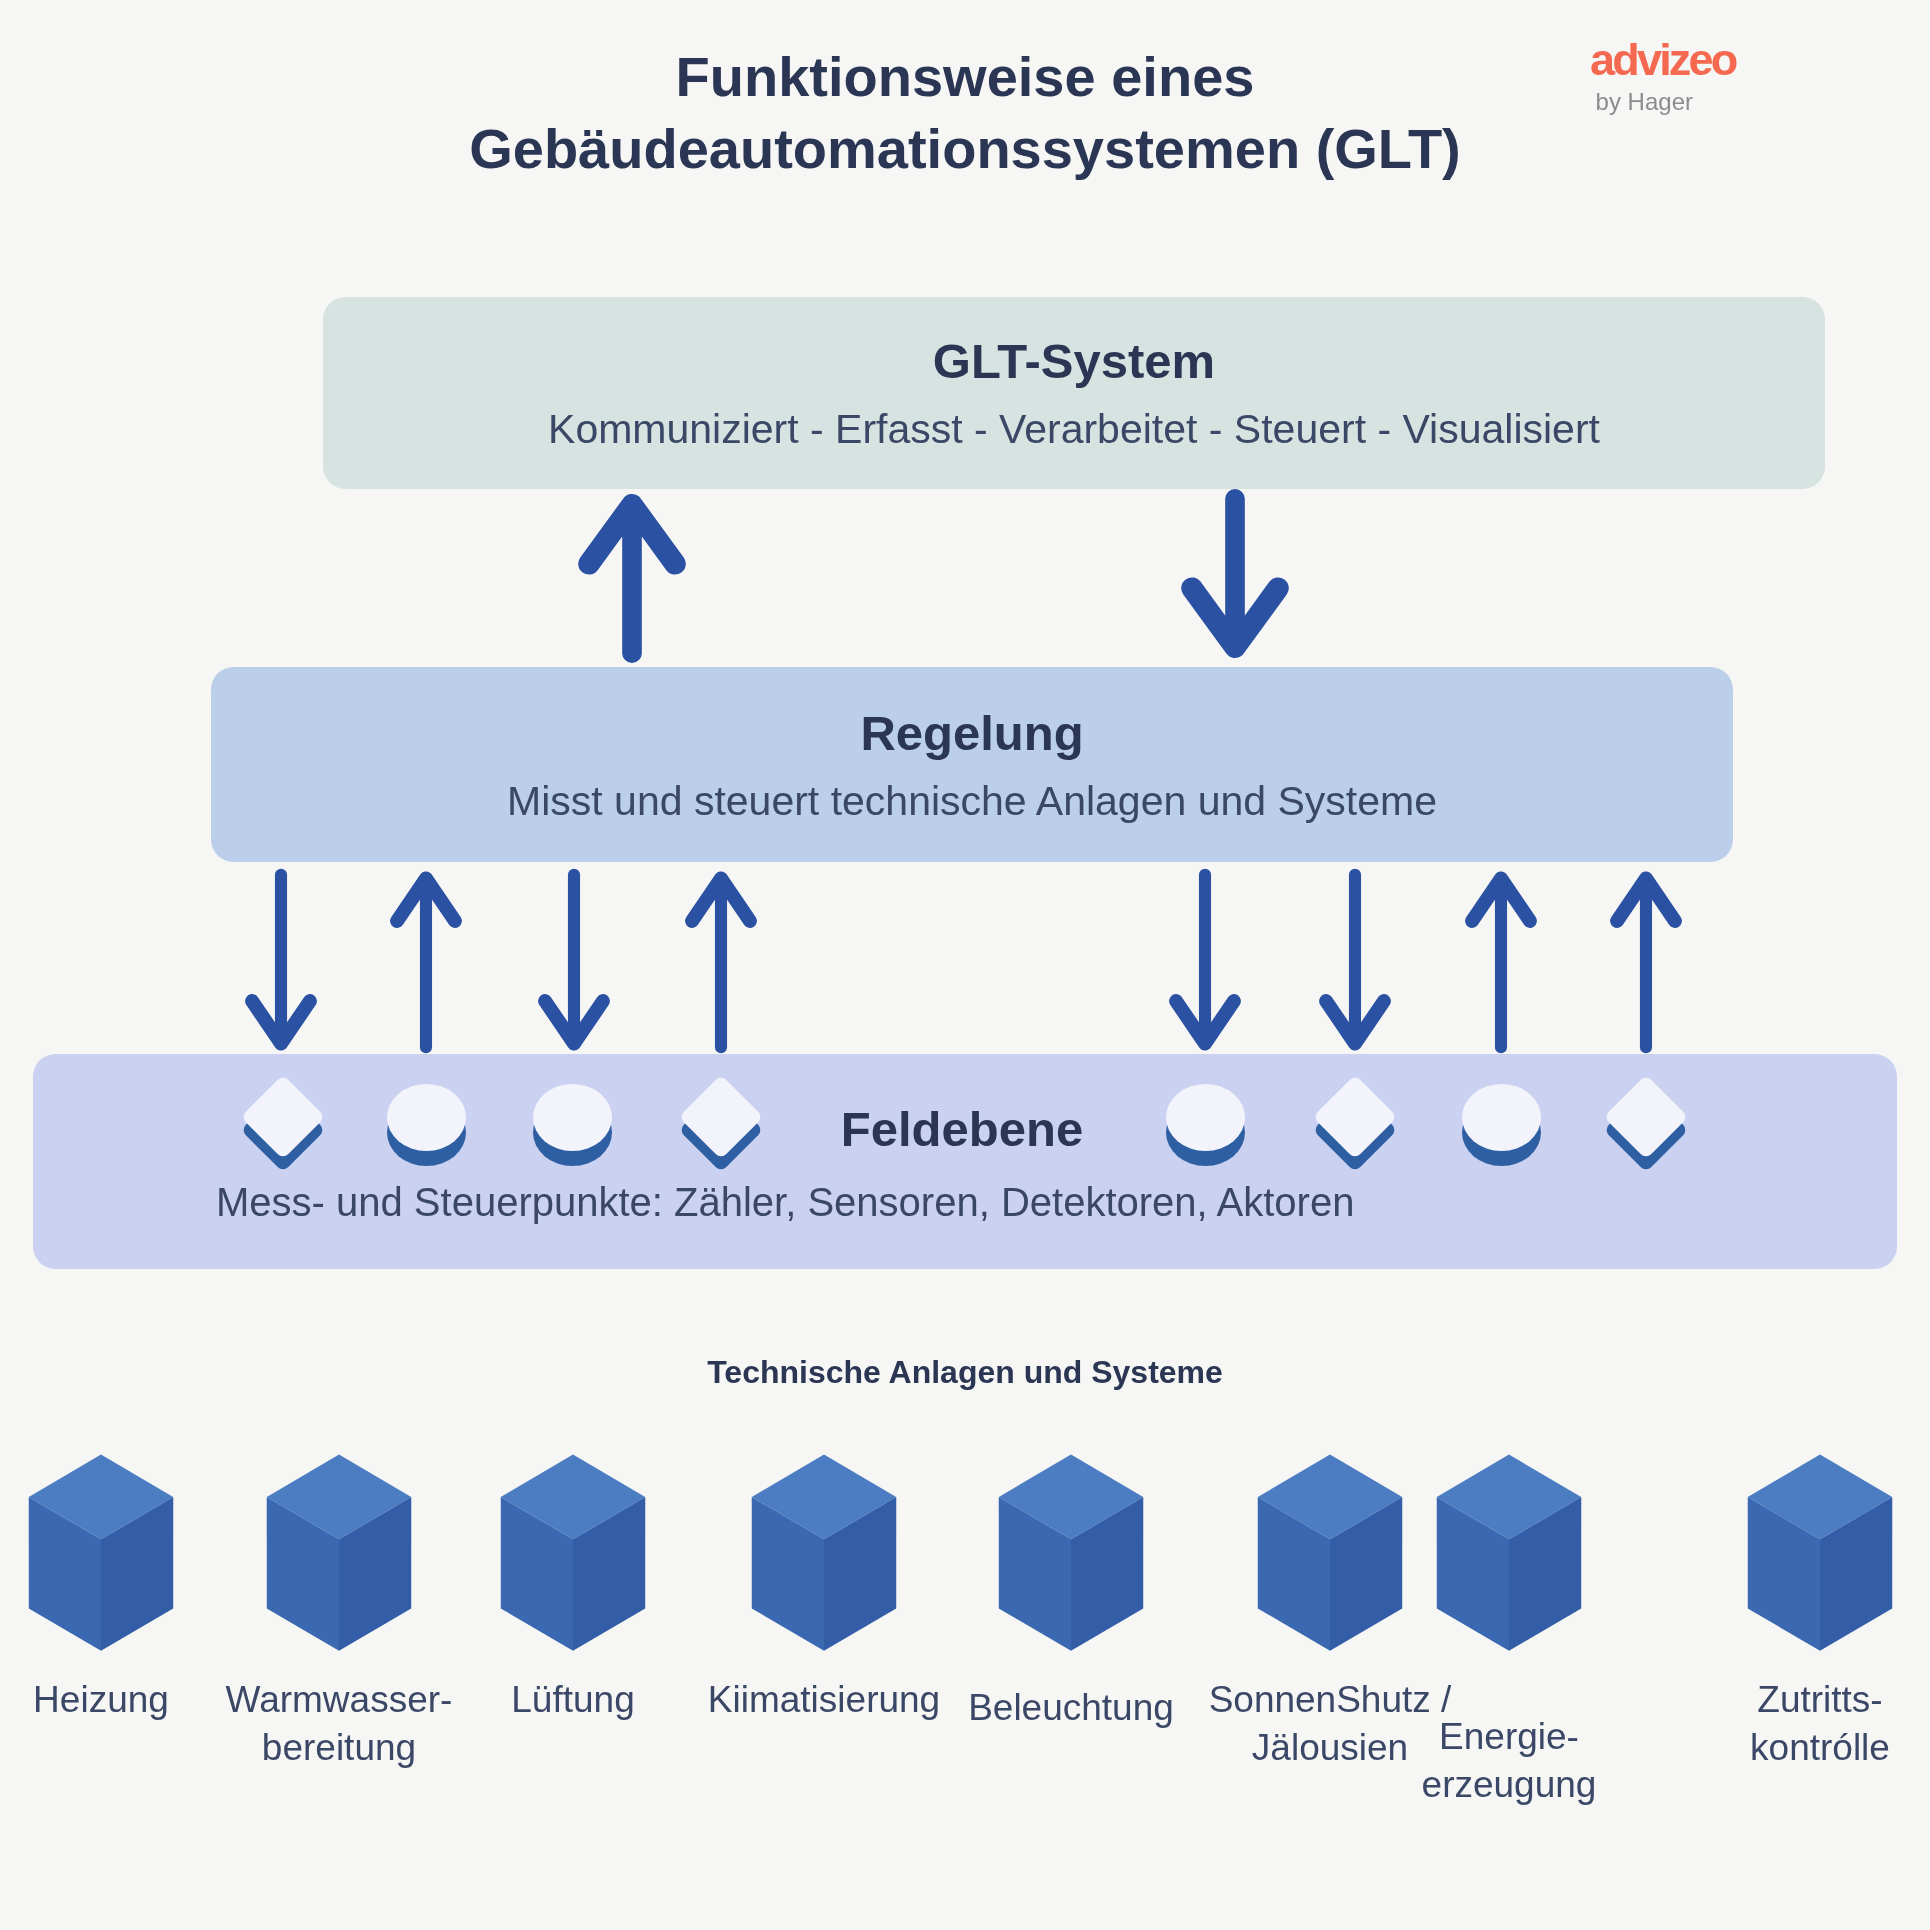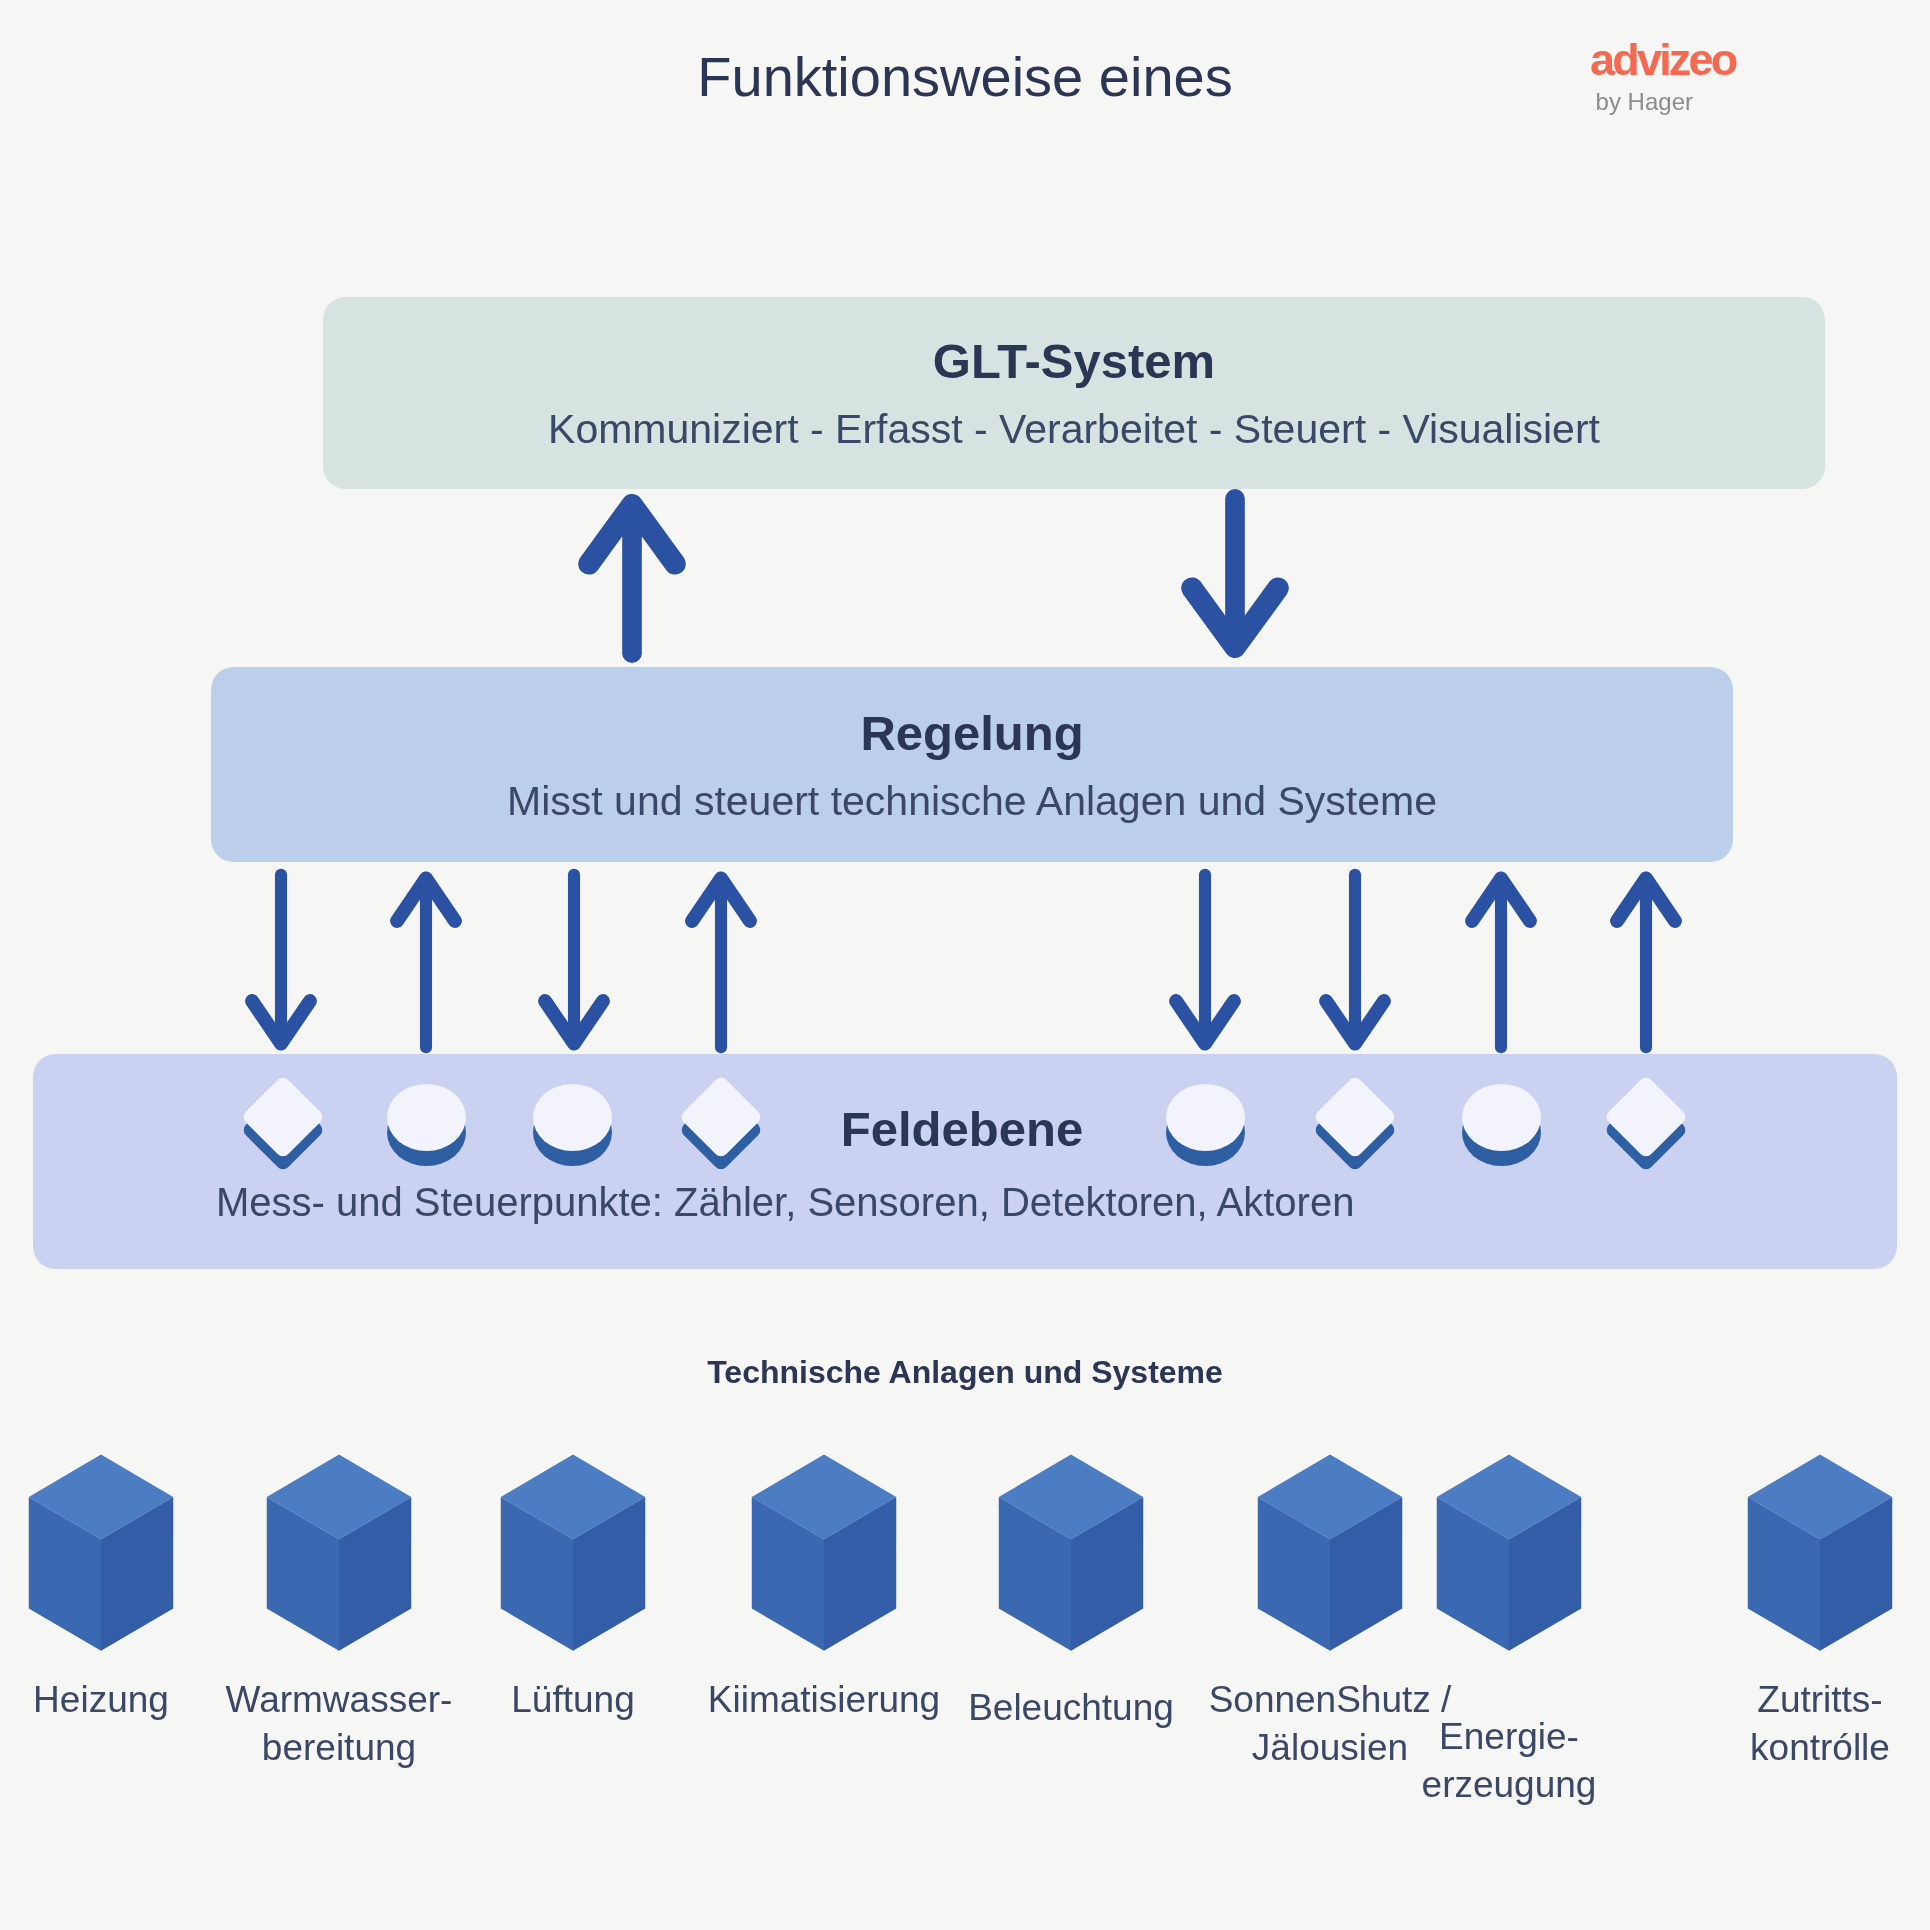--- a/index.html
+++ b/index.html
@@ -7,21 +7,21 @@
     position:relative;
     width:1930px;height:1930px;
     background:var(--bg,#F6F6F4);
     font-family:"Liberation Sans",sans-serif;
     overflow:hidden;
   }
   
   .title{
     position:absolute;left:0;right:0;top:41px;
     text-align:center;
-    font-size:56px;font-weight:normal;line-height:1.28;
+    font-size:56px;font-weight:bold;line-height:1.28;
     color:var(--title,#2B3654);
   }
   .logo{position:absolute;left:1590px;top:37px;line-height:1;}
   .brand{
     font-size:45px;font-weight:800;letter-spacing:-2.8px;
     color:var(--logo,#F4694F);
   }
   .byline{margin-top:7.5px;margin-left:5.6px;font-size:24px;color:var(--byline,#8C8C8C);}
   
   .box{position:absolute;border-radius:22.5px;}
@@ -82,20 +82,21 @@
     color:var(--subtitle,#3B4766);white-space:pre-line;
   }
 </style>
 </head>
 <body>
 
 <div class="canvas">
 
   <div class="title">
     <div>Funktionsweise eines</div>
+    <div>Gebäudeautomationssystemen (GLT)</div>
   </div>
   <div class="logo">
     <div class="brand">advizeo</div>
     <div class="byline">by Hager</div>
   </div>
 
   <section class="box glt">
     <div class="inner">
       <div class="box-title">GLT-System</div>
       <div class="box-sub">Kommuniziert - Erfasst - Verarbeitet - Steuert - Visualisiert</div>

